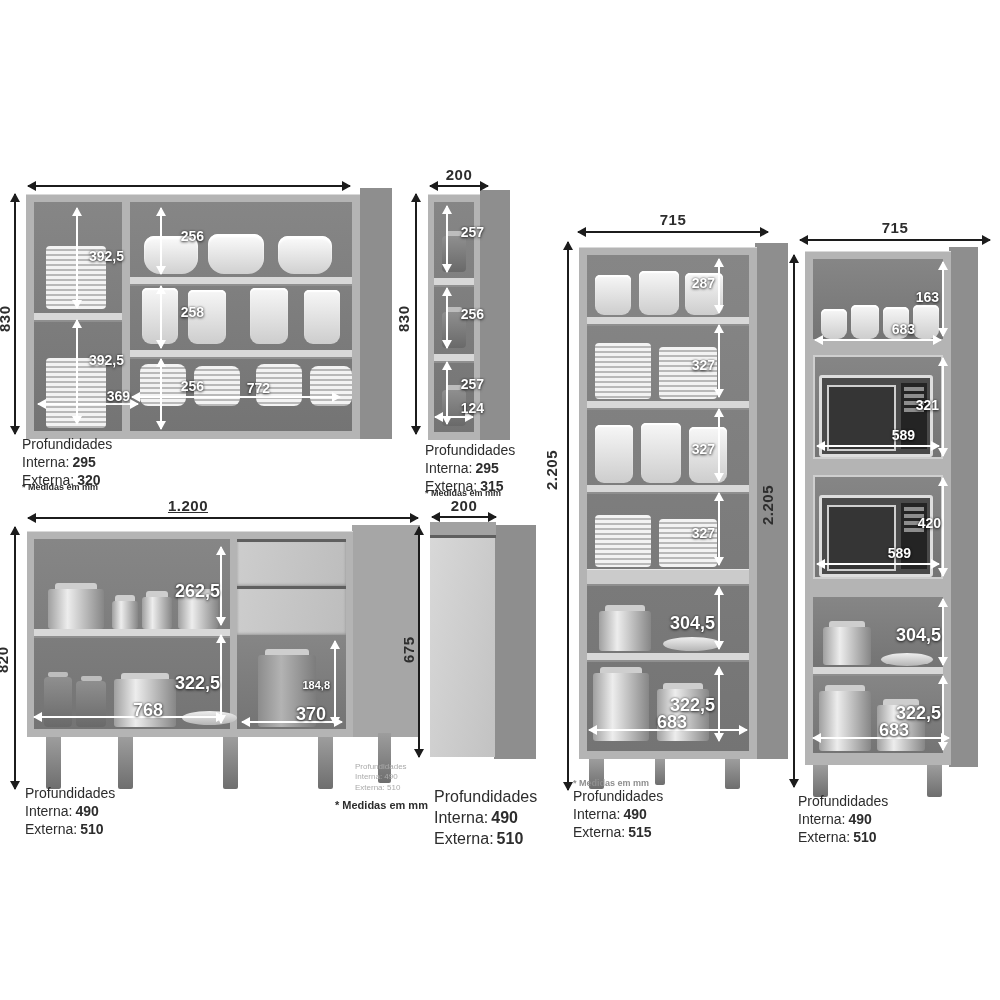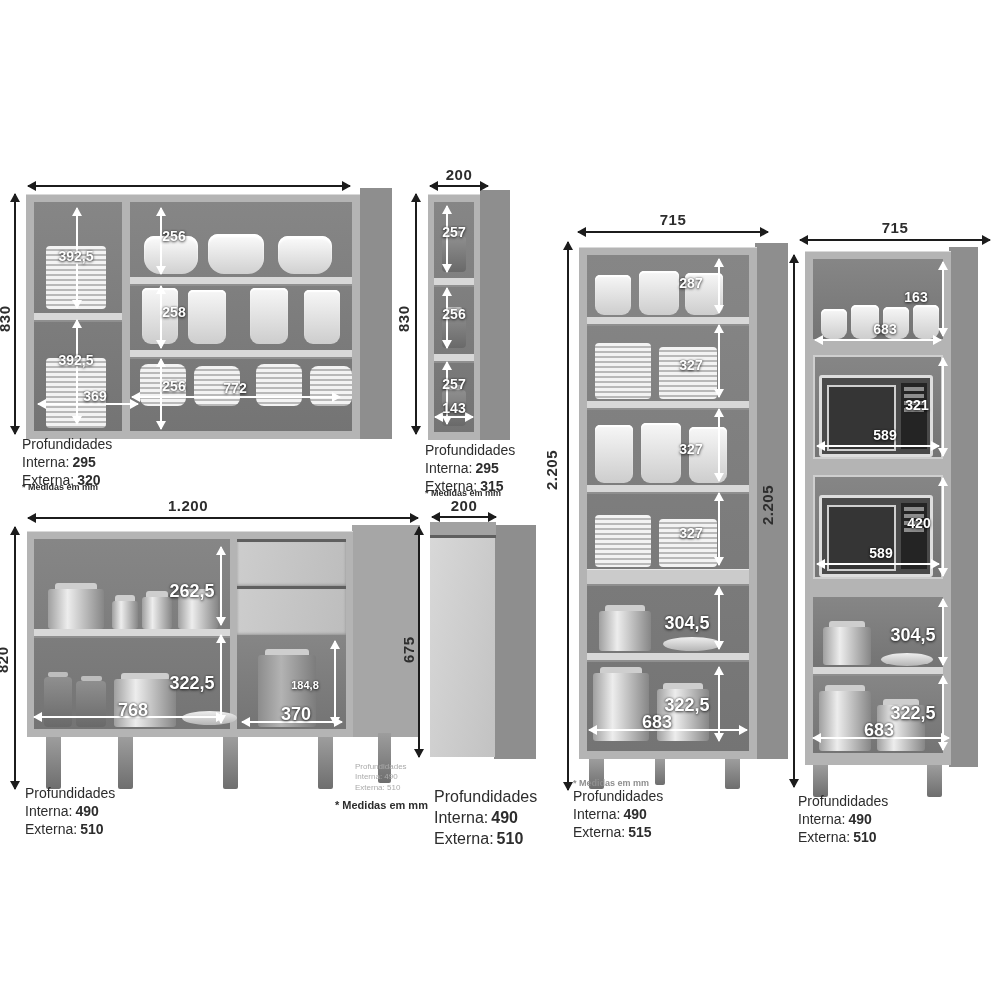--- a/index.html
+++ b/index.html
@@ -3,21 +3,21 @@
 <meta charset="utf-8">
 <style>
   html,body { margin:0; padding:0; background:#fff; }
   body { width:1000px; height:1000px; font-family:"Liberation Sans", sans-serif; }
   .stage { position:relative; width:1000px; height:1000px; background:#fff; overflow:hidden; }
   .cab { position:absolute; }
 
   
   .dimlabel { position:absolute; font-size:15px; font-weight:700; color:#2d2d2d; text-align:center; letter-spacing:.5px; z-index:7; }
   .vlabel { writing-mode:vertical-rl; transform:rotate(180deg); height:70px; width:20px; }
-  .inlabel { position:absolute; color:#fff; font-weight:700; font-size:14px; text-align:center;
+  .inlabel { position:absolute; color:#fff; font-weight:700; font-size:14px; text-align:right;
              text-shadow:0 1px 3px rgba(0,0,0,.7), 0 0 2px rgba(0,0,0,.5); z-index:6; }
   .inlabel.md { font-size:18px; }
   .inlabel.sm { font-size:11px; }
 
   
   .arr { position:absolute; }
   .arr.h { height:2px; }
   .arr.v { width:2px; }
   .arr.dark { background:#1c1c1c; z-index:3; }
   .arr.white { background:#fff; z-index:4; }
@@ -146,33 +146,33 @@
 
     <div class="shelf" style="left:29px; top:112px; width:40px;"></div>
     <div class="shelf" style="left:29px; top:188px; width:40px;"></div>
 
     <div class="arr v white" style="left:41px; top:40px; height:66px;"></div>
     <div class="inlabel" style="left:19px; top:58px; width:60px;">257</div>
     <div class="arr v white" style="left:41px; top:122px; height:60px;"></div>
     <div class="inlabel" style="left:19px; top:140px; width:60px;">256</div>
     <div class="arr v white" style="left:41px; top:196px; height:62px;"></div>
     <div class="inlabel" style="left:19px; top:210px; width:60px;">257</div>
-    <div class="inlabel" style="left:19px; top:234px; width:60px;">143</div>
+    <div class="inlabel" style="left:19px; top:234px; width:60px;">124</div>
     <div class="arr h white" style="left:30px; top:250px; width:38px;"></div>
 
     <div class="depths" style="left:20px; top:276px;">
       <div>Profundidades</div>
       <div><span>Interna:</span><span class="val">295</span></div>
       <div><span>Externa:</span><span class="val">315</span></div>
     </div>
     <div class="notesm" style="left:20px; top:322px;">* Medidas em mm</div>
   </div>
 
   <div class="cab" style="left:18px; top:495px; width:425px; height:345px;">
-    <div class="dimlabel" style="left:20px; top:2px; width:300px;">1.200</div>
+    <div class="dimlabel" style="left:20px; top:2px; width:300px;text-decoration:underline;">1.200</div>
     <div class="arr h dark" style="left:10px; top:22px; width:390px;"></div>
     <div class="dimlabel vlabel" style="left:-24px; top:130px;">820</div>
     <div class="arr v dark" style="left:-4px; top:32px; height:262px;"></div>
 
     <div class="side lt" style="left:334px; top:30px; width:68px; height:212px;"></div>
     <div class="leg" style="left:360px; top:238px; height:50px; width:13px;"></div>
     <div class="front" style="left:9px; top:36px; width:326px; height:206px;"></div>
     <div class="inter" style="left:16px; top:44px; width:196px; height:190px;"></div>
     <div class="drawer" style="left:219px; top:44px; width:109px; height:45px;"></div>
     <div class="drawer" style="left:219px; top:91px; width:109px; height:47px;"></div>

